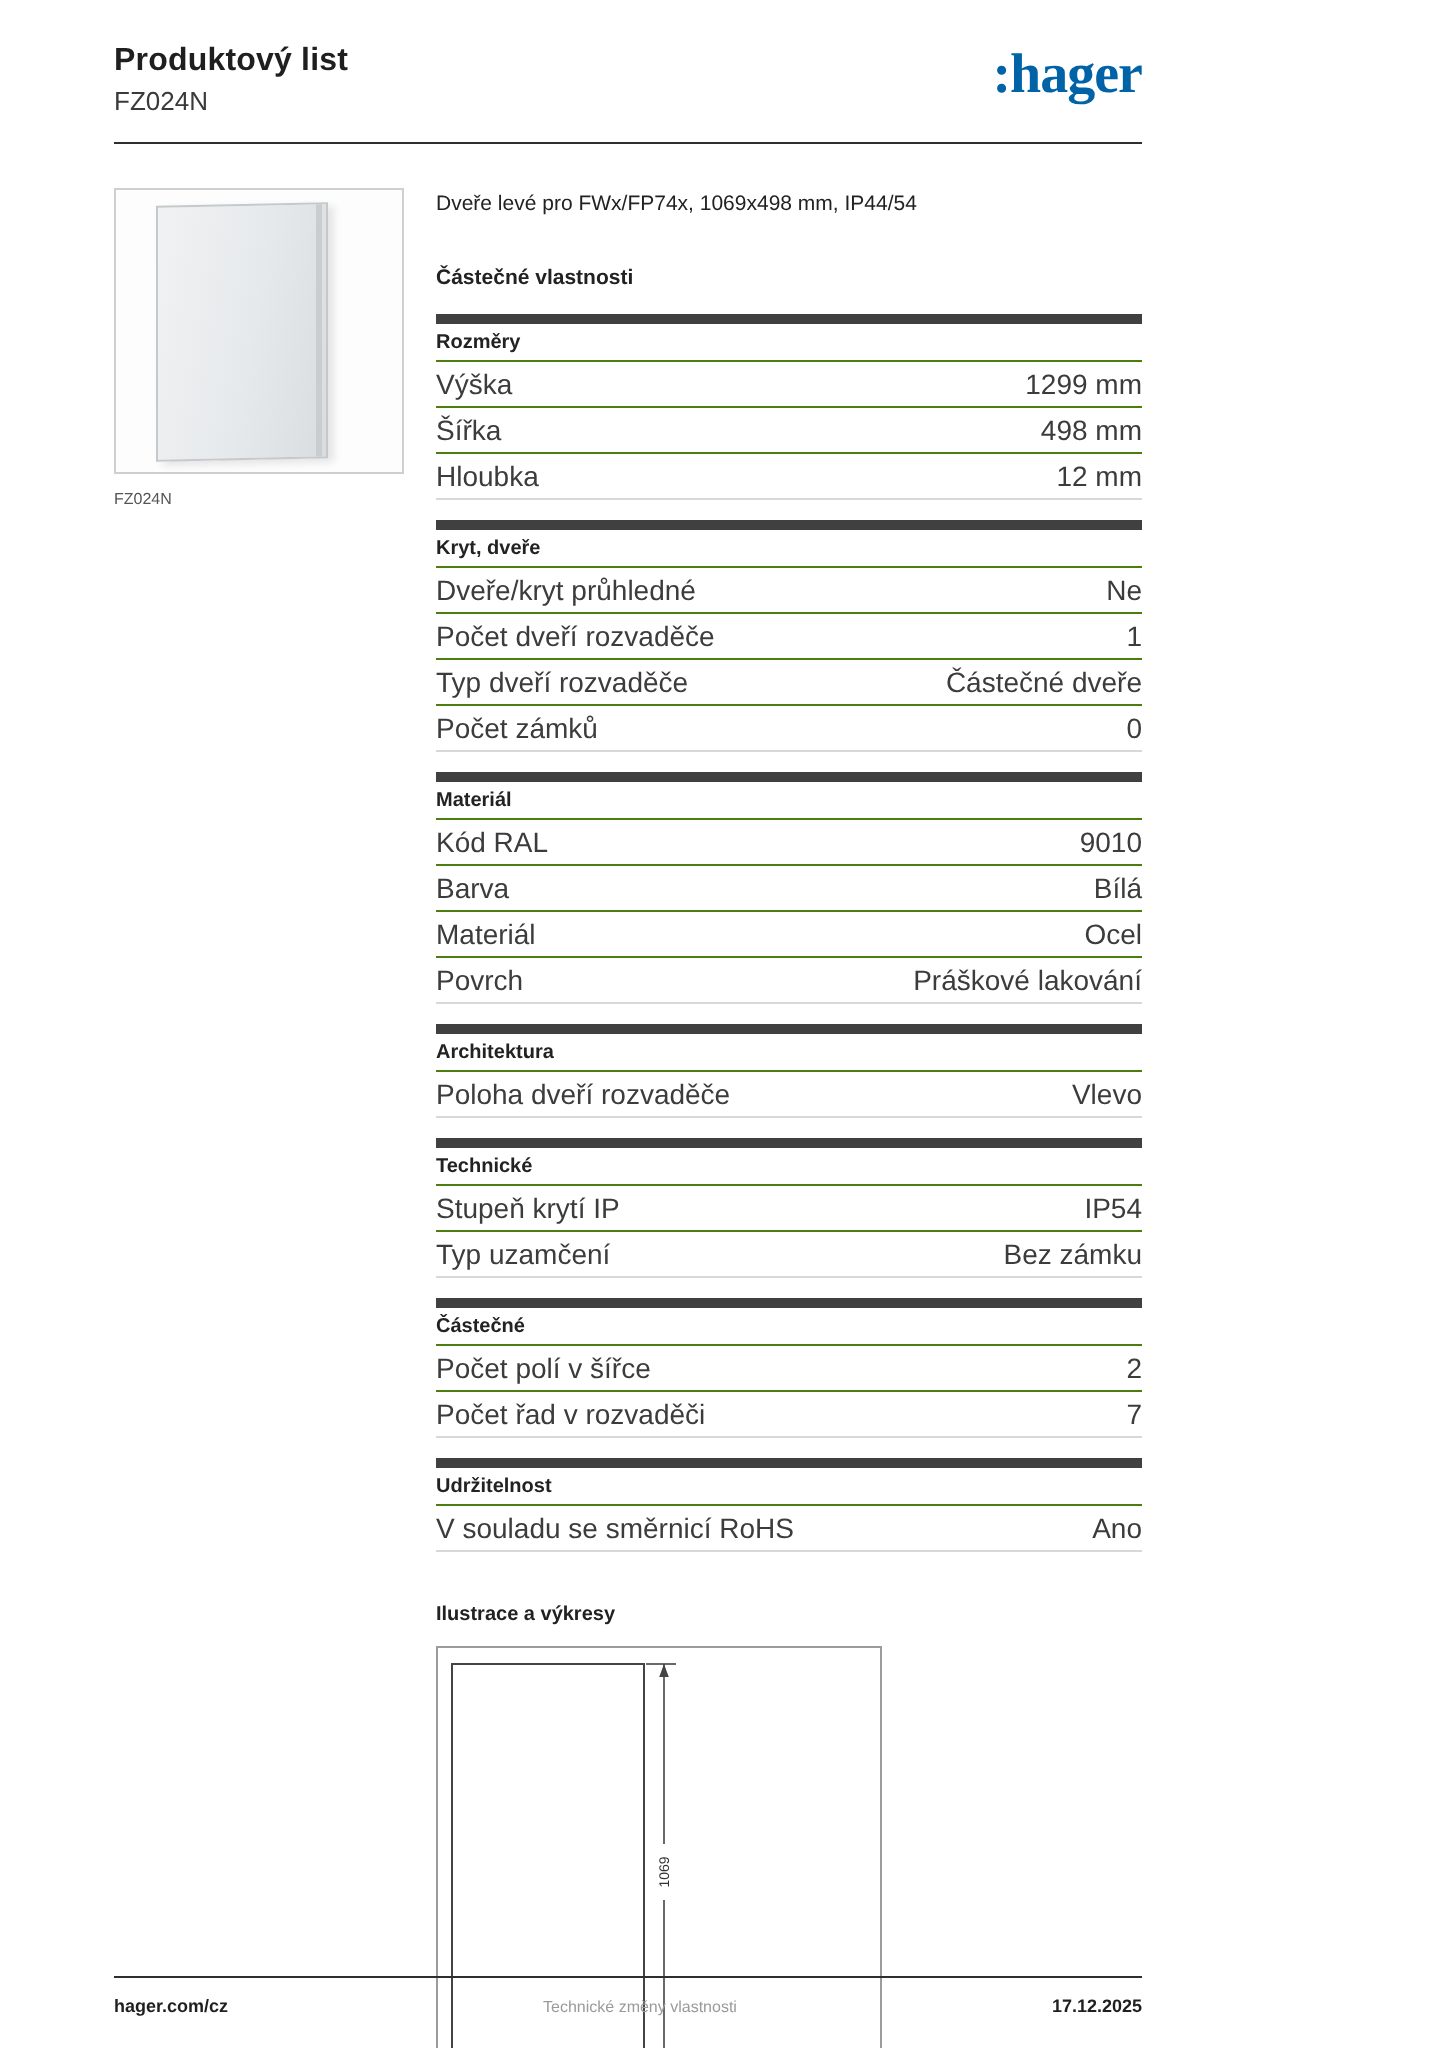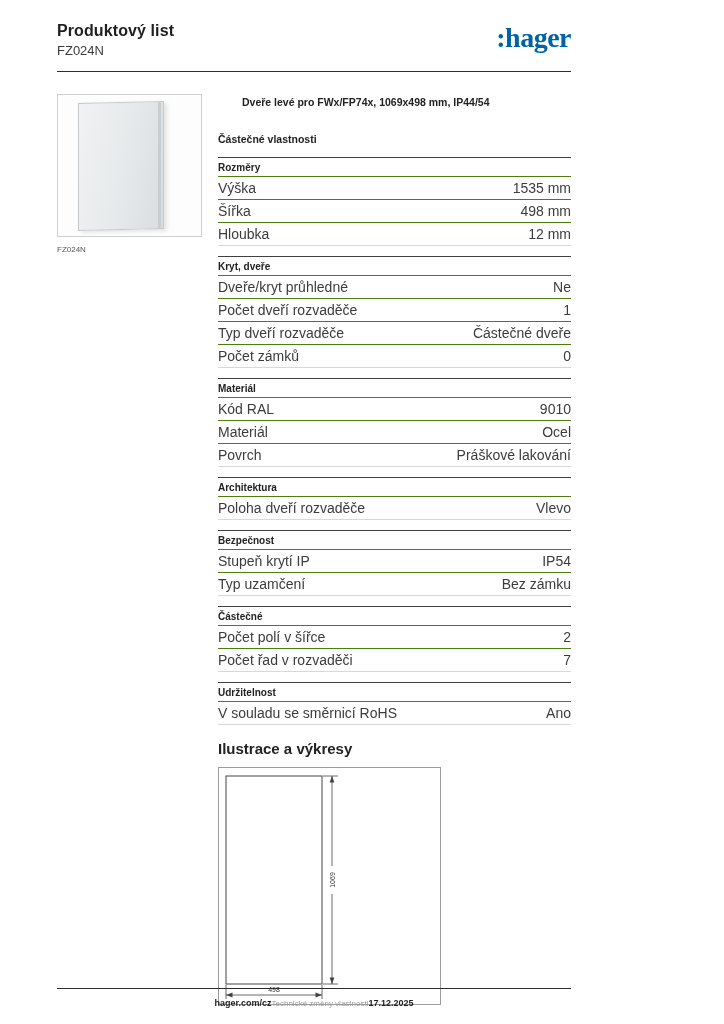--- a/index.html
+++ b/index.html
@@ -27,39 +27,39 @@
     position: absolute; left: 20px; top: 7px; width: 86px; height: 128px;
     background: linear-gradient(100deg, #f0f2f3 0%, #e6e9eb 55%, #d9dde0 100%);
     border: 1px solid #c5c9cc;
     transform: skewY(-1.2deg);
     box-shadow: 3px 2px 4px rgba(0,0,0,0.10);
   }
   .door-edge { position: absolute; right: 2px; top: 0; bottom: 0; width: 3px; background: #c9cdd0; }
   .image-caption { font-size: 8px; color: #555; margin-top: 8px; }
 
   .main-col { flex: 1; padding-top: 2px; }
-  .product-title { font-size: 10.5px; font-weight: bold; color: #222; margin-bottom: 25px; margin-left: 24px; }
+  .product-title { font-size: 10.5px; font-weight: normal; color: #222; margin-bottom: 25px; }
   .tech-title { font-size: 10.5px; font-weight: bold; color: #222; margin-bottom: 12px; }
 
   
   .spec-section { margin-bottom: 10px; }
-  .section-title { font-size: 10px; font-weight: bold; color: #222; border-top: 1px solid #404040; padding: 4px 0 3px; }
+  .section-title { font-size: 10px; font-weight: bold; color: #222; border-top: 5px solid #404040; padding: 4px 0 3px; }
   .spec-rows { border-bottom: 1px solid #d8d8d8; }
   .spec-row { display: flex; justify-content: space-between; border-top: 1px solid #4d7c0f; padding: 2.5px 0 2px; font-size: 14px; line-height: 1.25; }
   .spec-label { color: #3c3c3c; }
   .spec-value { color: #3c3c3c; text-align: right; white-space: nowrap; padding-left: 12px; }
 
   
-  .illus-title { font-size: 15px; font-weight: bold; color: #222; margin: 15px 0 10px; }
+  .illus-title { font-size: 10px; font-weight: bold; color: #222; margin: 26px 0 10px; }
   .drawing-frame { width: 223px; height: 238px; border: 1px solid #9c9c9c; background: #fff; }
   .drawing-frame svg { display: block; width: 100%; height: 100%; }
 
   
   .footer { position: absolute; left: 57px; right: 57px; bottom: 16px; }
-  .footer-inner { border-top: 1px solid #2e2e2e; padding-top: 9px; display: flex; justify-content: center; align-items: baseline; }
+  .footer-inner { border-top: 1px solid #2e2e2e; padding-top: 9px; display: flex; justify-content: space-between; align-items: baseline; }
   .footer-left { font-size: 9px; font-weight: bold; color: #1f1f1f; text-decoration: none; }
   .footer-center { font-size: 8px; color: #9a9a9a; }
   .footer-right { font-size: 9px; font-weight: bold; color: #1f1f1f; }
 </style>
 </head>
 <body>
 
 <div class="page">
 
   <header class="doc-header">
@@ -84,21 +84,21 @@
 
     <main class="main-col">
       <h2 class="product-title">Dveře levé pro FWx/FP74x, 1069x498 mm, IP44/54</h2>
       <h3 class="tech-title">Částečné vlastnosti</h3>
 
       <section class="spec-section">
         <div class="section-title">Rozměry</div>
         <div class="spec-rows">
           <div class="spec-row">
             <span class="spec-label">Výška</span>
-            <span class="spec-value">1535 mm</span>
+            <span class="spec-value">1299 mm</span>
           </div>
           <div class="spec-row">
             <span class="spec-label">Šířka</span>
             <span class="spec-value">498 mm</span>
           </div>
           <div class="spec-row">
             <span class="spec-label">Hloubka</span>
             <span class="spec-value">12 mm</span>
           </div>
         </div>
@@ -127,20 +127,24 @@
       </section>
 
       <section class="spec-section">
         <div class="section-title">Materiál</div>
         <div class="spec-rows">
           <div class="spec-row">
             <span class="spec-label">Kód RAL</span>
             <span class="spec-value">9010</span>
           </div>
           <div class="spec-row">
+            <span class="spec-label">Barva</span>
+            <span class="spec-value">Bílá</span>
+          </div>
+          <div class="spec-row">
             <span class="spec-label">Materiál</span>
             <span class="spec-value">Ocel</span>
           </div>
           <div class="spec-row">
             <span class="spec-label">Povrch</span>
             <span class="spec-value">Práškové lakování</span>
           </div>
         </div>
       </section>
 
@@ -148,21 +152,21 @@
         <div class="section-title">Architektura</div>
         <div class="spec-rows">
           <div class="spec-row">
             <span class="spec-label">Poloha dveří rozvaděče</span>
             <span class="spec-value">Vlevo</span>
           </div>
         </div>
       </section>
 
       <section class="spec-section">
-        <div class="section-title">Bezpečnost</div>
+        <div class="section-title">Technické</div>
         <div class="spec-rows">
           <div class="spec-row">
             <span class="spec-label">Stupeň krytí IP</span>
             <span class="spec-value">IP54</span>
           </div>
           <div class="spec-row">
             <span class="spec-label">Typ uzamčení</span>
             <span class="spec-value">Bez zámku</span>
           </div>
         </div>

